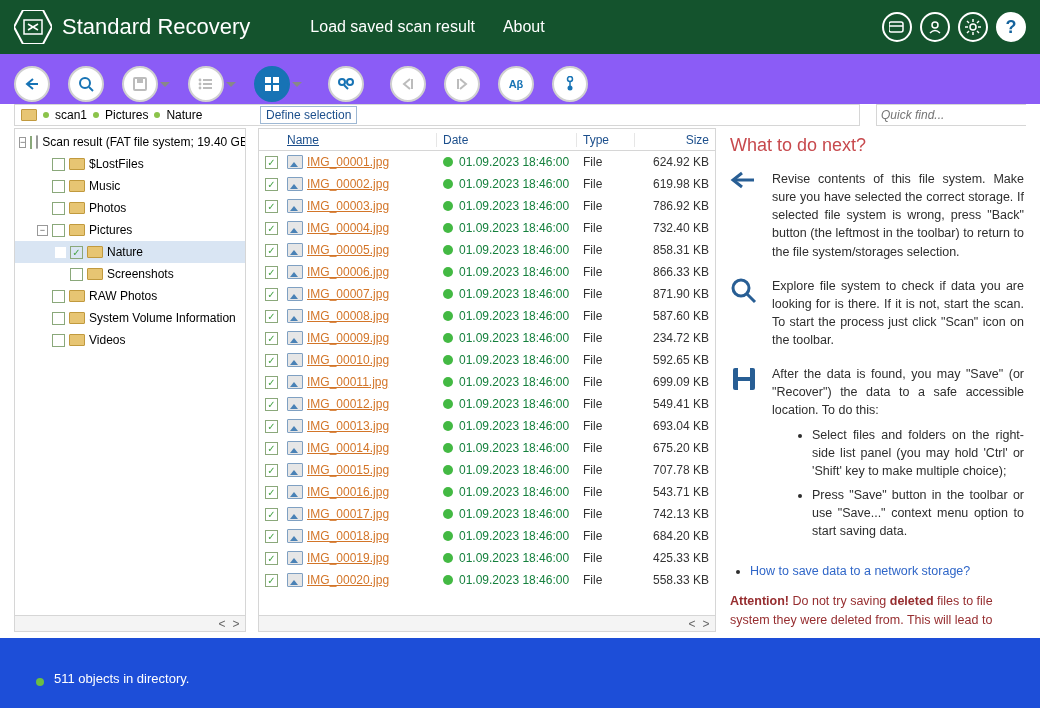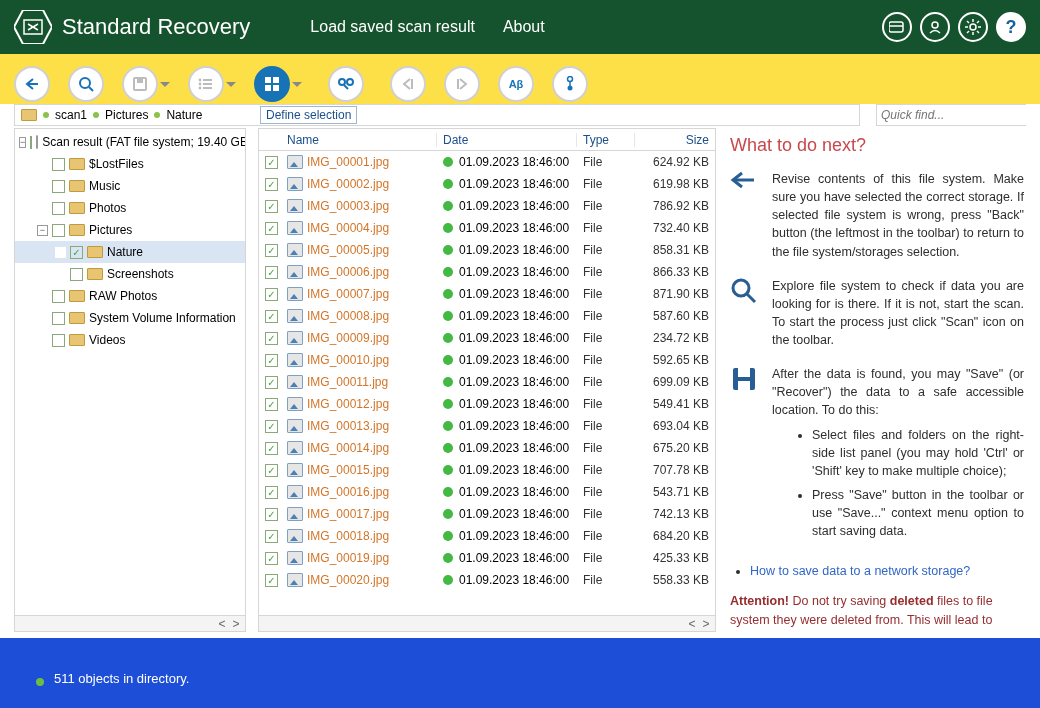--- a/index.html
+++ b/index.html
@@ -13,21 +13,21 @@
 .logo-shape svg { display: block; }
 .app-title { font-size: 22px; font-weight: 400; }
 .menu-links { display: flex; gap: 28px; margin-left: 60px; font-size: 16px; }
 .menu-link { cursor: pointer; }
 .menu-right { margin-left: auto; display: flex; gap: 8px; }
 .circle-btn { width: 30px; height: 30px; border: 2px solid #fff; border-radius: 50%; display: flex; align-items: center; justify-content: center; cursor: pointer; position: relative; }
 .circle-btn.filled { background: #fff; color: #14629c; }
 .circle-btn svg { display: block; }
 
 
-.toolbar-wrap { padding: 12px 14px 2px 14px; background: #fde047; }
+.toolbar-wrap { padding: 12px 14px 2px 14px; background: #8b5cf6; }
 .toolbar { display: flex; align-items: center; gap: 6px; position: relative; }
 .tb-btn { width: 36px; height: 36px; border: 2px solid #d0d0d0; border-radius: 50%; display: flex; align-items: center; justify-content: center; cursor: pointer; color: #1773b5; background: #fff; }
 .tb-btn.disabled { color: #bcbcbc; }
 .tb-btn.active { background: #1773b5; border-color: #1773b5; color: #fff; }
 .with-drop { display: flex; align-items: center; }
 .drop-caret { width: 10px; margin-left: 2px; cursor: pointer; }
 .drop-caret::after { content: ""; display: block; width: 0; height: 0; border-left: 5px solid transparent; border-right: 5px solid transparent; border-top: 5px solid #888; }
 .tooltip { position: absolute; top: 40px; left: 246px; font-size: 12px; color: #1c4f8c; background: #fff; border: 1px solid #9eb8d4; padding: 1px 5px; }
 
 
@@ -52,28 +52,28 @@
 .sel { background: #d9e5f3; }
 .scroll-strip { height: 16px; border: 1px solid #d6d6d6; border-top: none; background: #f4f4f4; display: flex; justify-content: flex-end; align-items: center; padding-right: 2px; gap: 0; }
 .scroll-strip span { width: 14px; text-align: center; color: #666; cursor: pointer; }
 
 
 .file-pane { width: 458px; display: flex; flex-direction: column; }
 .file-list { flex: 1; border: 1px solid #d6d6d6; font-size: 12px; overflow: hidden; display: flex; flex-direction: column; }
 .fl-head { height: 22px; border-bottom: 1px solid #d6d6d6; display: flex; align-items: center; color: #1c4f8c; }
 .fl-head > div, .fl-row > div { padding: 0 6px; }
 .col-cb { width: 22px; flex-shrink: 0; }
-.col-name { flex: 1; border-right: 1px solid #e6e6e6; }
+.col-name { flex: 1; border-right: 1px solid #e6e6e6; text-decoration: underline; }
 .col-date { width: 140px; border-right: 1px solid #e6e6e6; }
 .col-type { width: 58px; border-right: 1px solid #e6e6e6; }
 .col-size { width: 80px; text-align: right; padding-right: 10px; }
 .fl-body { flex: 1; overflow: hidden; }
 .fl-row { height: 22px; display: flex; align-items: center; }
 .fl-row .col-name { display: flex; align-items: center; gap: 4px; color: #d37528; }
-.fl-row .col-date { display: flex; align-items: center; gap: 6px; color: #000000; }
+.fl-row .col-date { display: flex; align-items: center; gap: 6px; color: #15803d; }
 .fl-row .col-type { color: #333; }
 .fl-row .col-size { color: #333; }
 .green-dot { width: 10px; height: 10px; border-radius: 50%; background: #43b943; }
 .img-ic { width: 16px; height: 14px; background: #e6e6e6; border: 1px solid #7fa0c2; border-radius: 1px; position: relative; }
 .img-ic::after { content: ""; position: absolute; left: 2px; top: 6px; width: 0; height: 0; border-left: 4px solid transparent; border-right: 4px solid transparent; border-bottom: 5px solid #4a82b6; }
 
 
 .help-pane { flex: 1; padding: 4px 2px 0 2px; color: #2e2e2e; font-size: 12.5px; line-height: 1.45; overflow: hidden; }
 .help-title { color: #c7494d; font-size: 18px; font-weight: 400; margin-bottom: 12px; }
 .tip { display: flex; gap: 14px; margin-bottom: 16px; }

